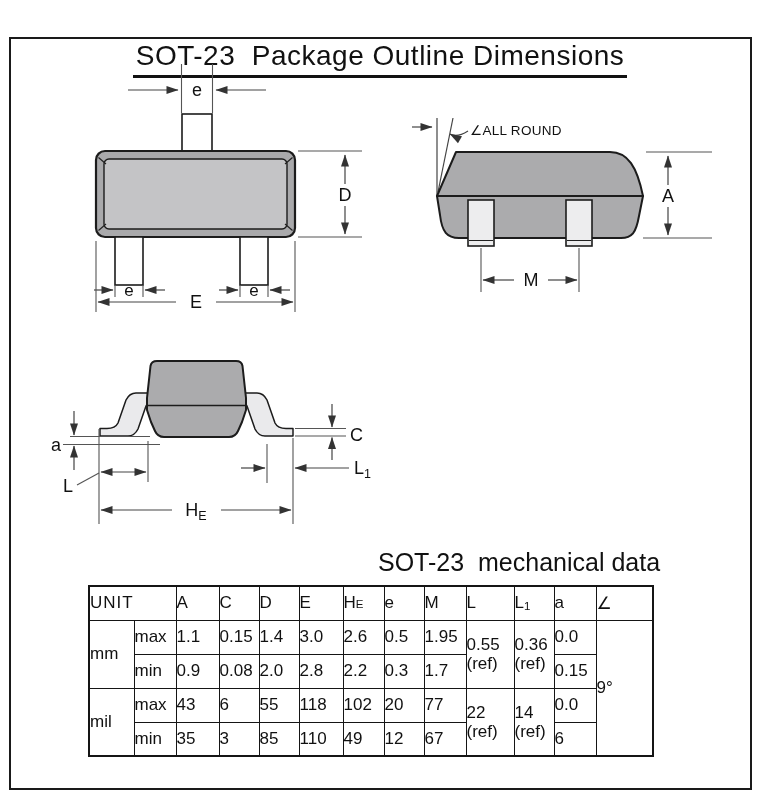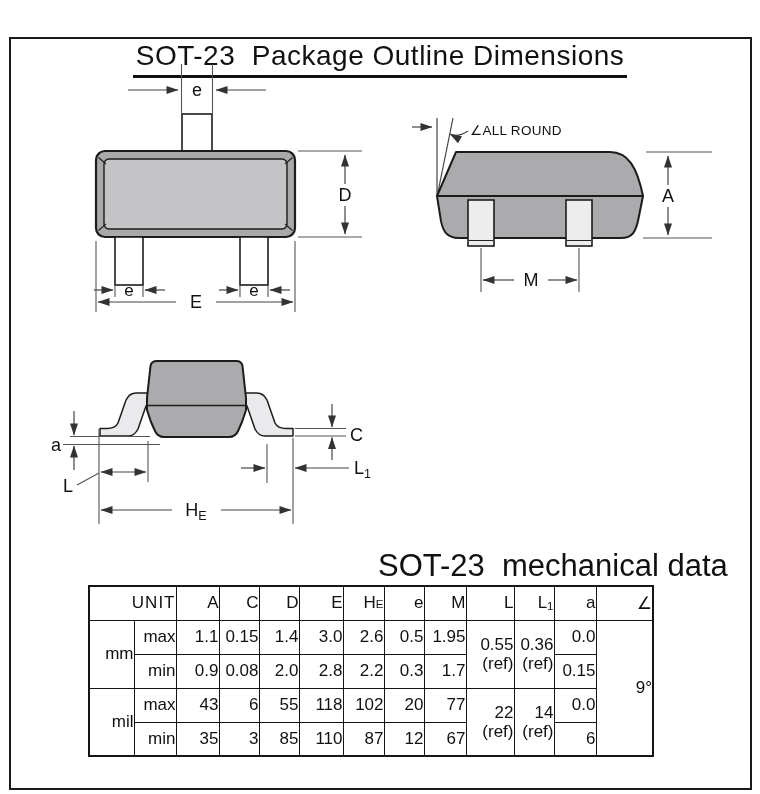--- a/index.html
+++ b/index.html
@@ -30,28 +30,28 @@
   .bodyrim{fill:#a9a9ab;stroke:#1c1c1c;stroke-width:2.2;}
   .bodyinner{fill:#c4c4c6;stroke:#1c1c1c;stroke-width:1.4;}
   .face{fill:#ababad;stroke:#1c1c1c;stroke-width:2;stroke-linejoin:round;}
   .lead{fill:#eaeaec;stroke:#1c1c1c;stroke-width:1.5;stroke-linejoin:round;}
   .body3{fill:#ababad;stroke:#1c1c1c;stroke-width:2;stroke-linejoin:round;}
   .dimlabel{font-size:18px;}
   .dimlabel-sm{font-size:17px;}
   .note{font-size:13.5px;letter-spacing:0.3px;}
   .subts{font-size:12.5px;}
   .table-title{
-    position:absolute;left:378px;top:548px;font-size:31px;white-space:pre;
+    position:absolute;left:378px;top:548px;font-size:25px;white-space:pre;
   }
   .mech-table{
     position:absolute;left:88px;top:585px;border-collapse:collapse;
     table-layout:fixed;border:2.5px solid #151515;color:#111;
   }
   .mech-table td{
-    border:1.5px solid #151515;text-align:right;vertical-align:middle;
+    border:1.5px solid #151515;text-align:left;vertical-align:middle;
     padding:0;font-size:17px;font-weight:400;
   }
   .mech-table tr{height:34px;}
   .unit-head{font-size:18px;letter-spacing:1px;}
   .subhe{font-size:11.5px;}
   .subl1{font-size:11.5px;vertical-align:-2px;}
   .refcell{font-size:16.5px;line-height:19px;}
   .anglehead{font-size:18px;}
 </style>
 </head>
@@ -258,19 +258,19 @@
           <div>(ref)</div>
         </td>
     <td>0.0</td>
   </tr>
   <tr>
     <td>min</td>
     <td>35</td>
     <td>3</td>
     <td>85</td>
     <td>110</td>
-    <td>87</td>
+    <td>49</td>
     <td>12</td>
     <td>67</td>
     <td>6</td>
   </tr>
 </tbody>
   </table>
 
 </body></html>

